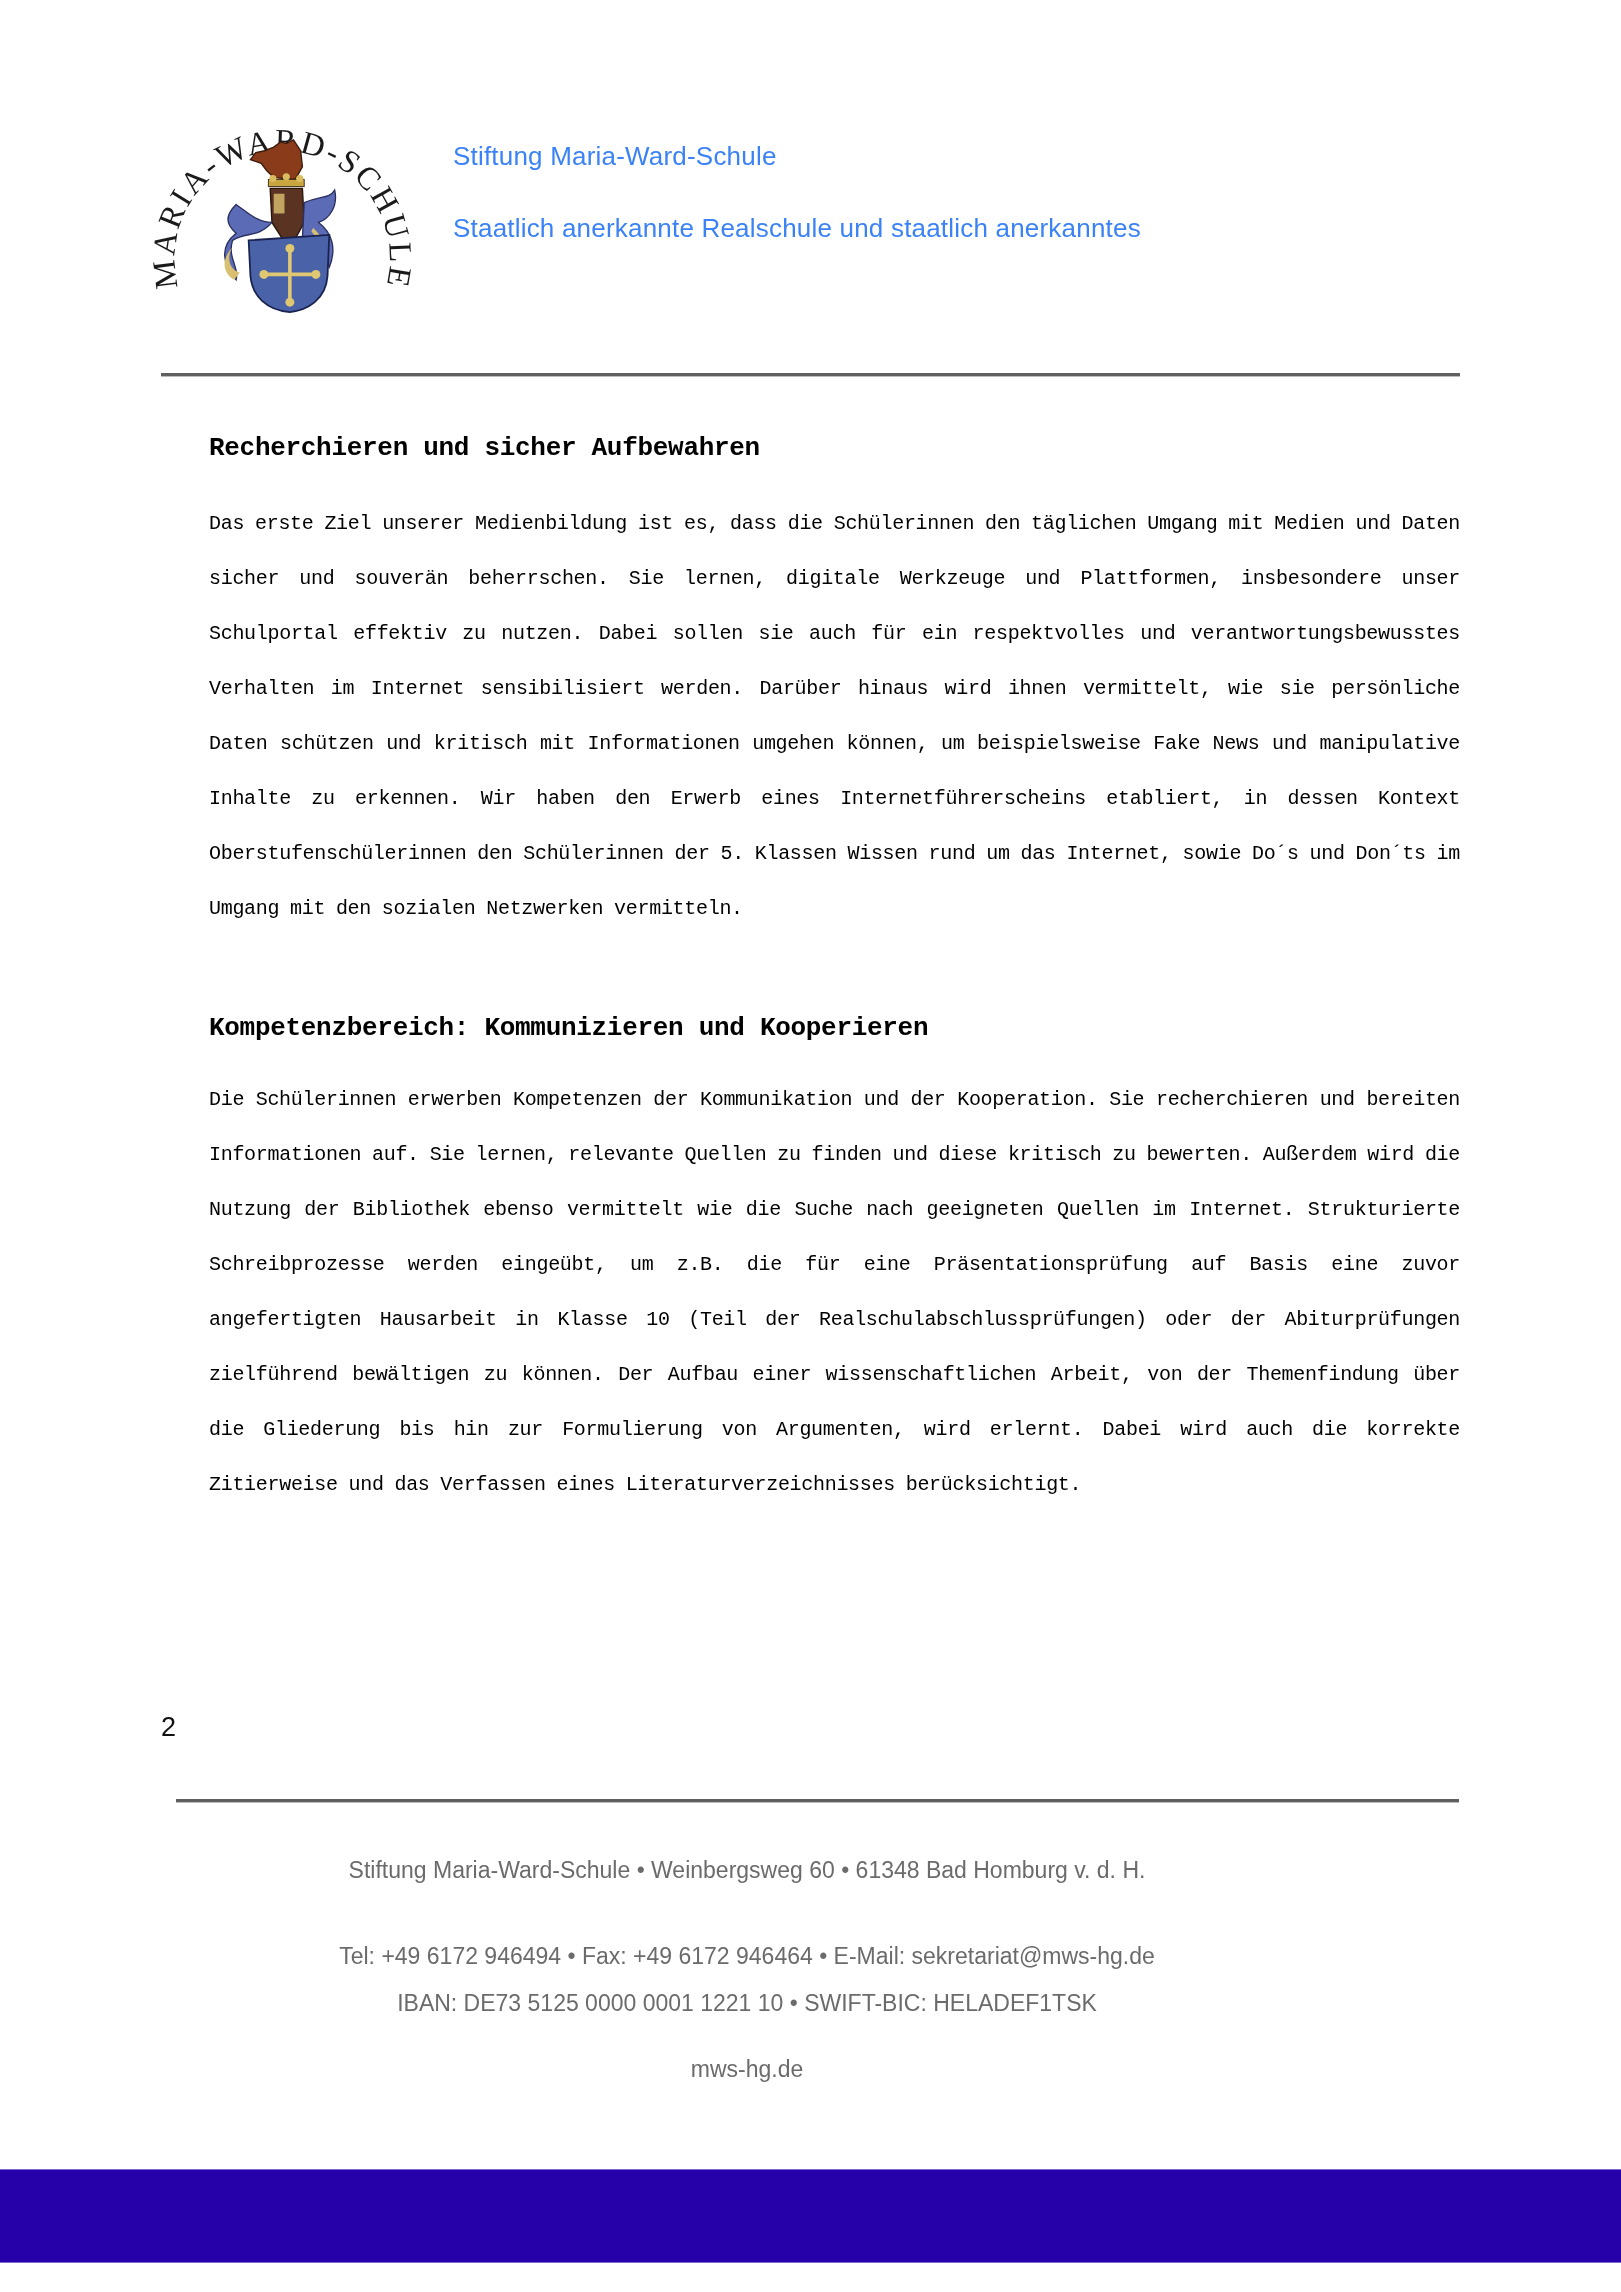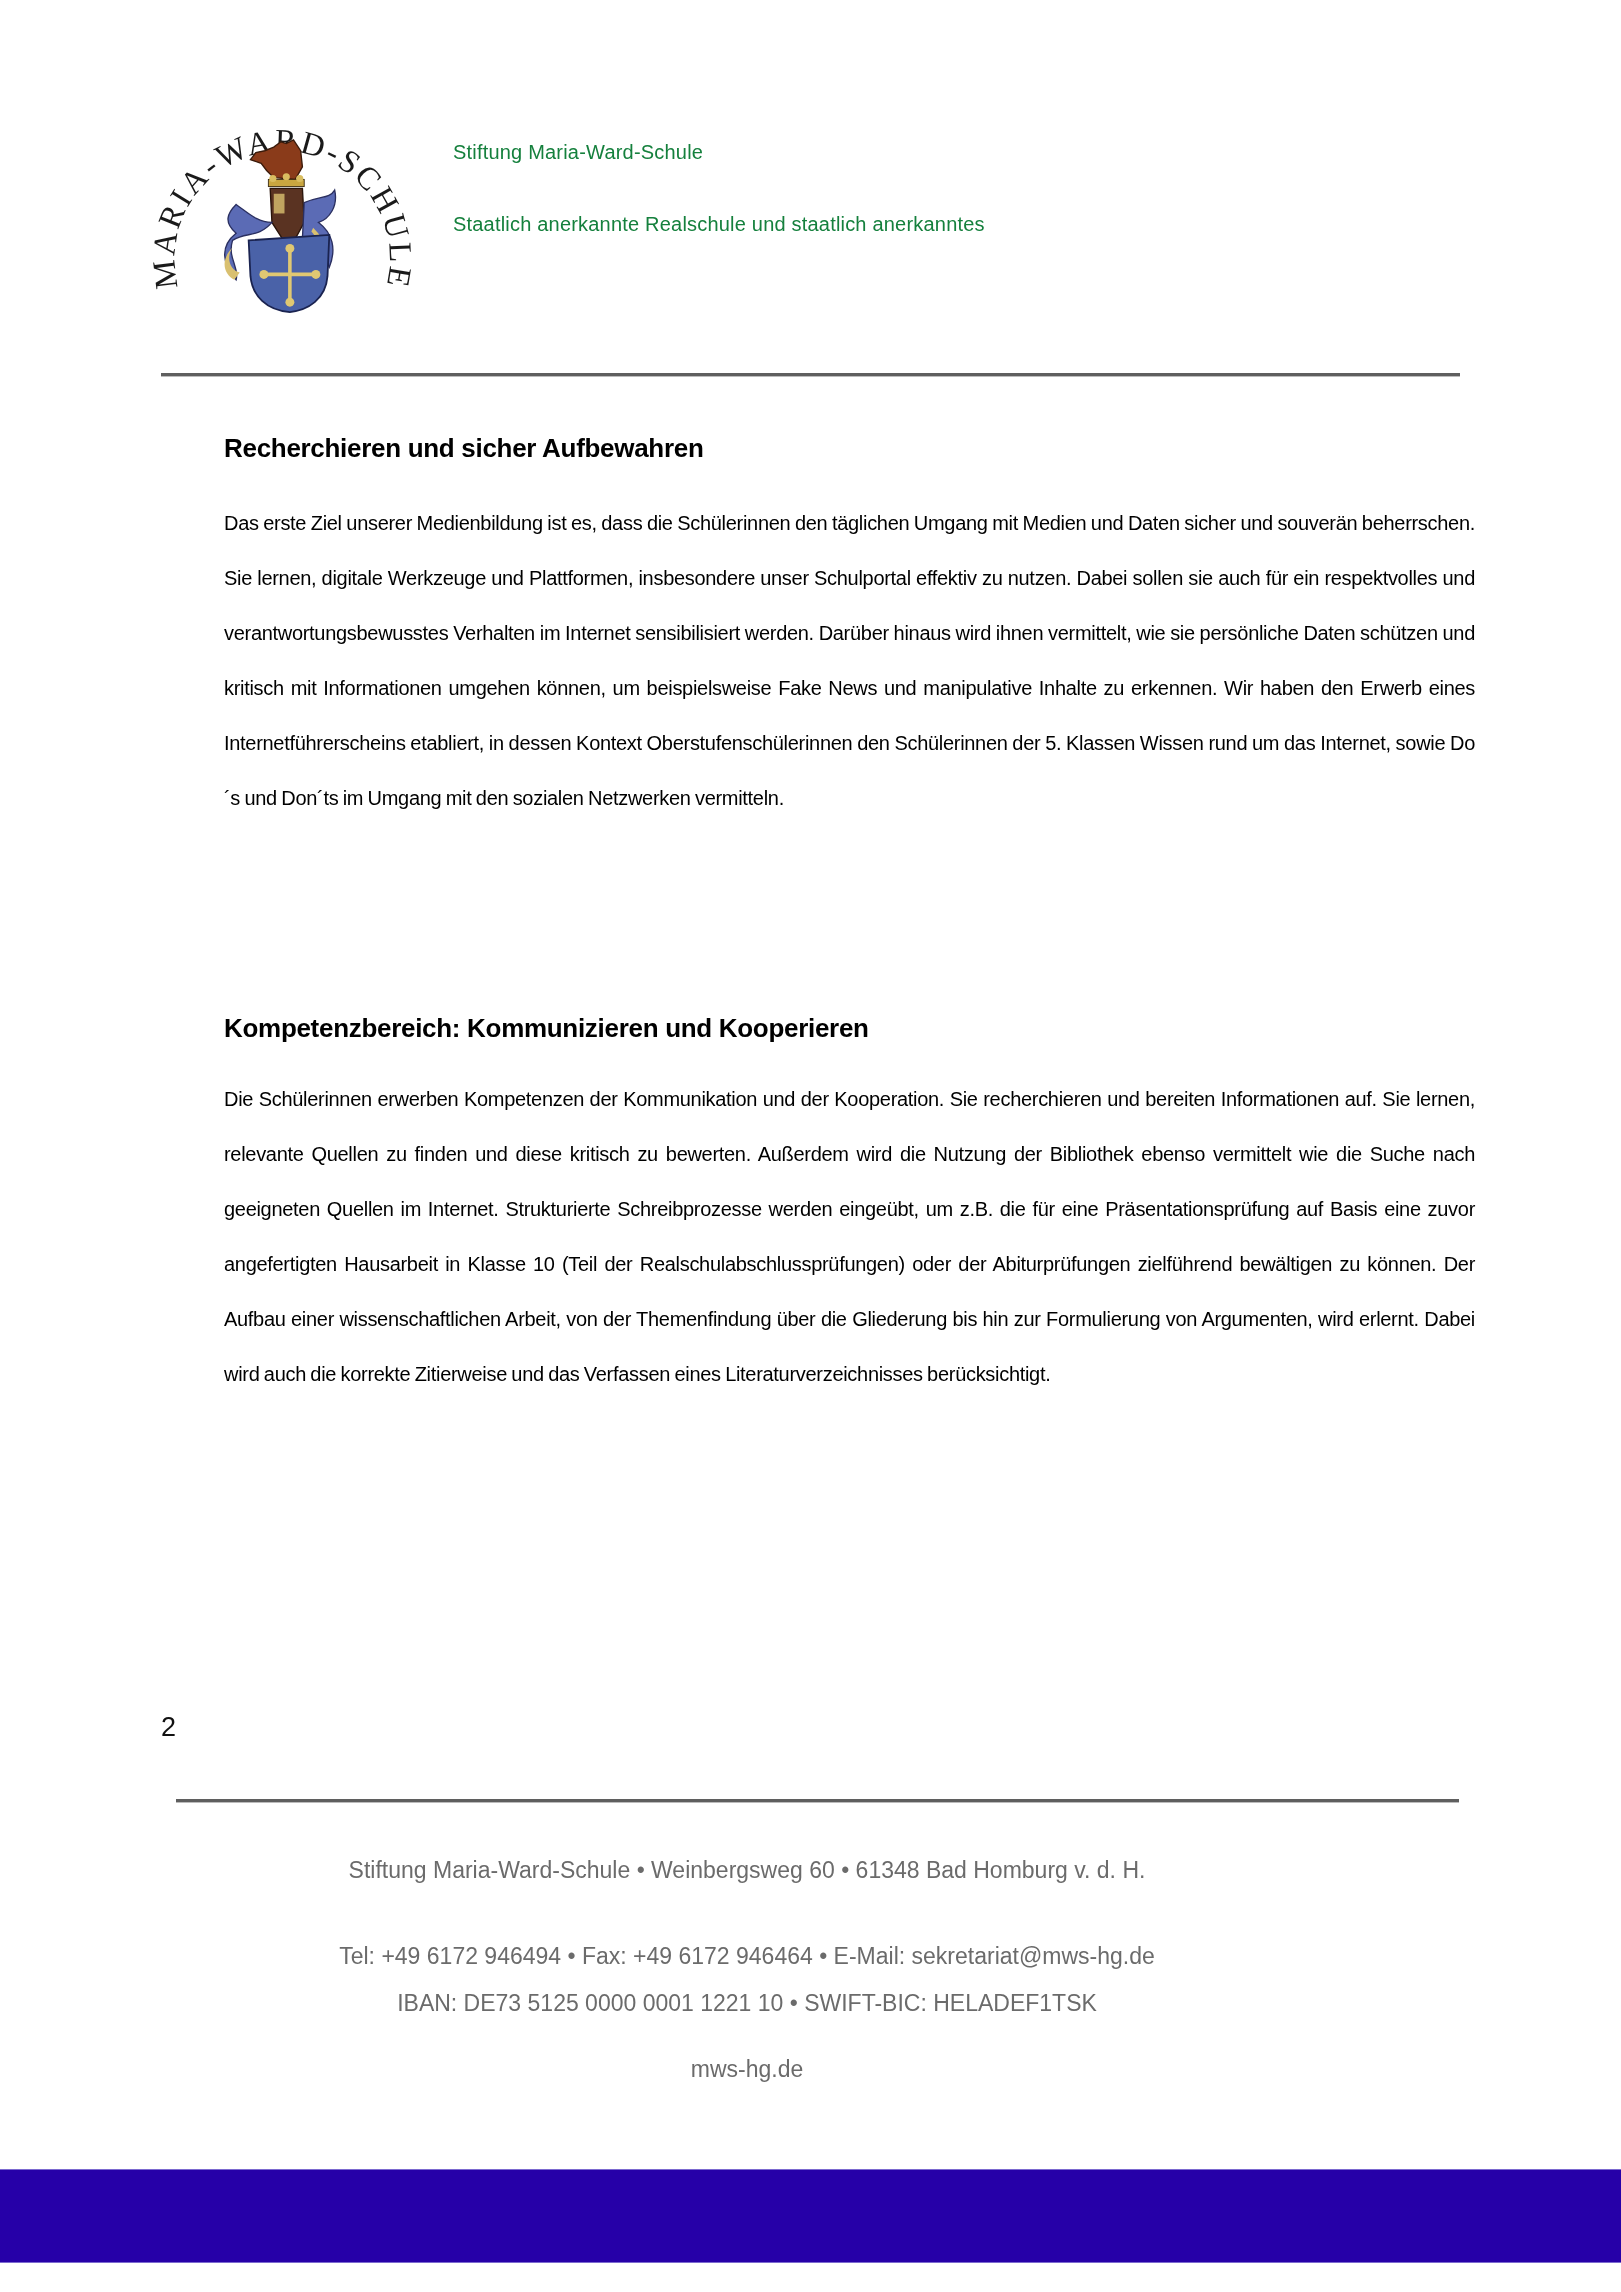--- a/index.html
+++ b/index.html
@@ -5,34 +5,34 @@
     html, body { margin: 0; padding: 0; background: #ffffff; }
     body {
       width: 1621px; height: 2293px; position: relative; overflow: hidden;
       font-family: "Liberation Sans", "DejaVu Sans", sans-serif;
       color: #000;
     }
     .logo {
       position: absolute; left: 150px; top: 88px; width: 269px; height: 233px;
     }
     .header-text {
-      position: absolute; left: 453px; color: #15803d; font-size: 20px;
+      position: absolute; left: 453px; color: #3b82f6; font-size: 26px;
       letter-spacing: 0.2px; white-space: nowrap;
     }
     #hdr1 { top: 141px; }
     #hdr2 { top: 213px; }
     .rule {
       position: absolute; height: 2.7px; background: #5f5f5f;
       box-shadow: 0 0.9px 0 #b5b5b5;
     }
     #rule-top { left: 161px; width: 1299px; top: 373px; }
     #rule-bottom { left: 176px; width: 1283px; top: 1799px; }
 
     .content {
-      position: absolute; left: 224px; width: 1251px;
+      position: absolute; left: 209px; width: 1251px; font-family: Liberation Mono, monospace;
     }
     .h {
       font-weight: bold; font-size: 26px; line-height: 36px; margin: 0;
       white-space: nowrap; letter-spacing: -0.3px;
     }
     .p {
       font-size: 20px; text-align: justify; text-align-last: left;
       margin: 0; letter-spacing: -0.3px; word-spacing: -0.9px;
     }
     #h1 { position: absolute; top: 430px; }

